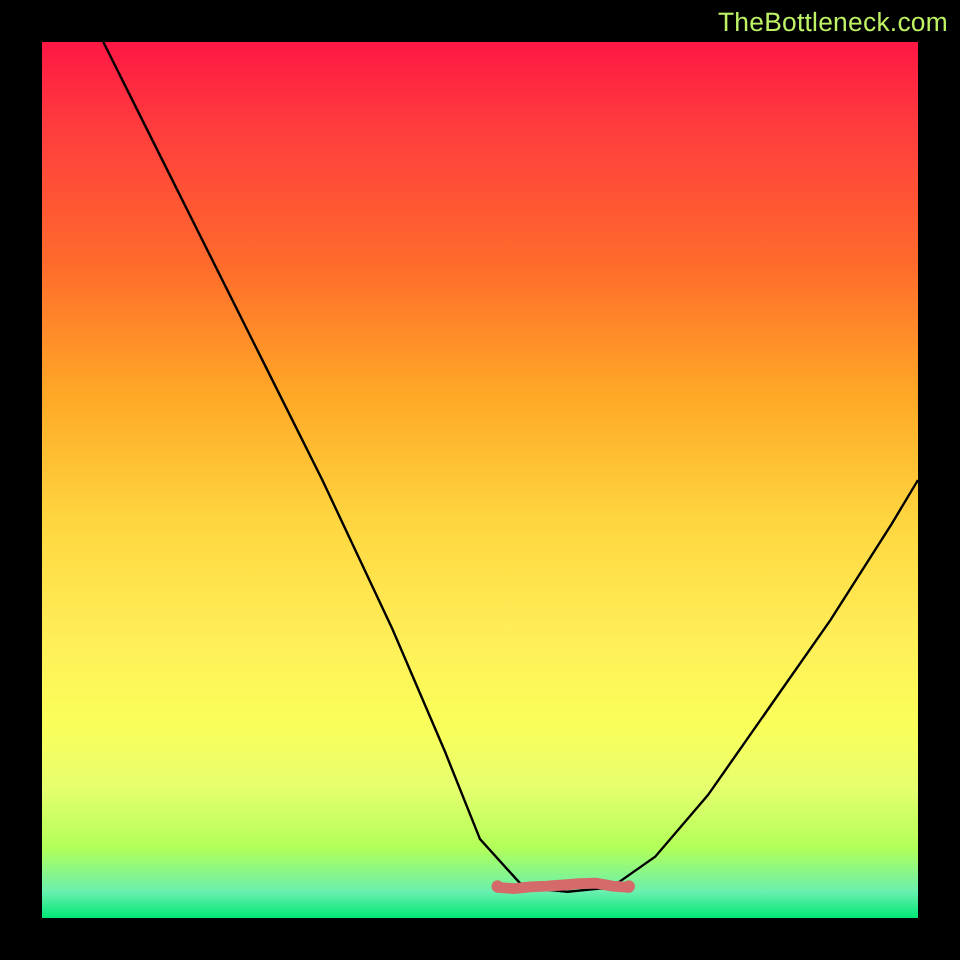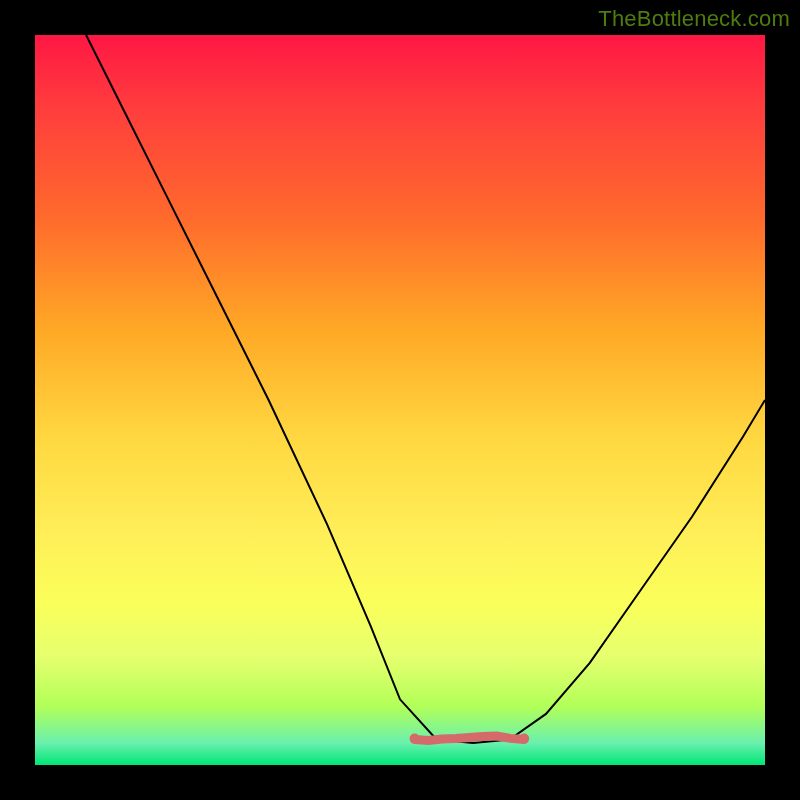--- a/index.html
+++ b/index.html
@@ -36,21 +36,21 @@
       #e6ff6e 85%,
       #b2ff59 92%,
       #69f0ae 97%,
       #00e676 100%
     );
   }
   .watermark {
     position: absolute;
     top: 6px;
     right: 10px;
-    color: #4d7c0f;
+    color: #bef264;
     font-size: 22px;
     font-weight: 500;
     letter-spacing: 0.2px;
     z-index: 10;
     text-align: center;
   }
   svg.curve {
     position: absolute;
     left: 0;
     top: 0;

